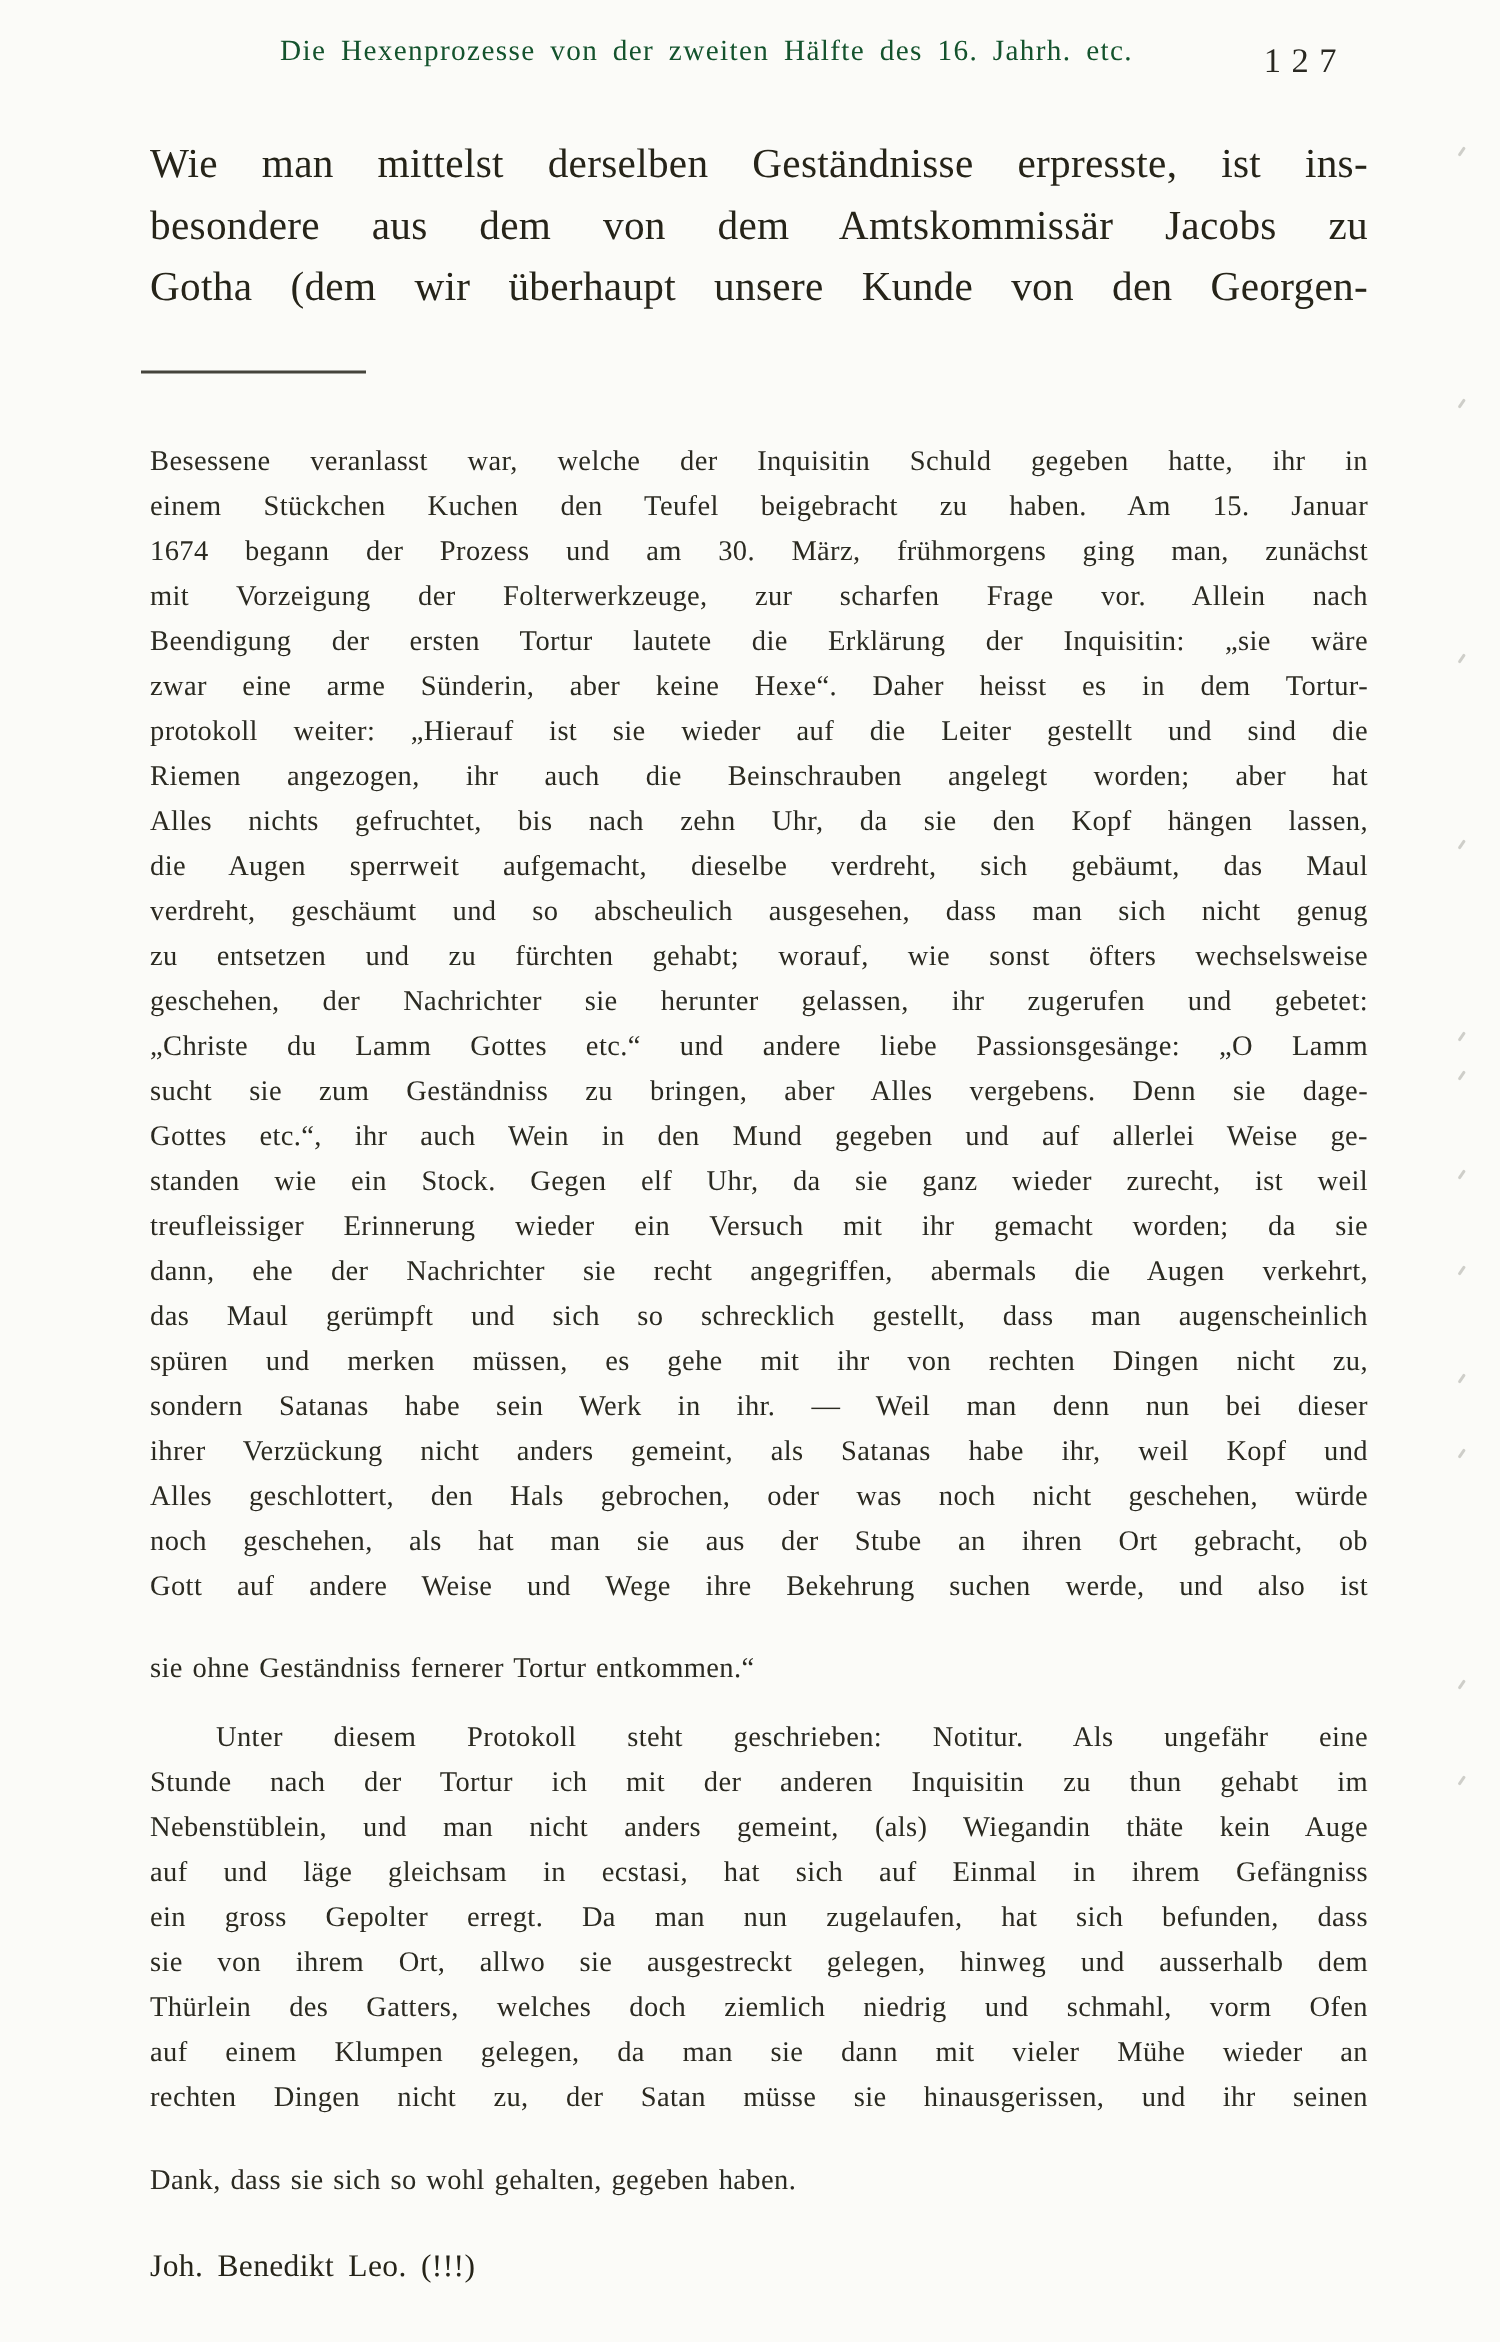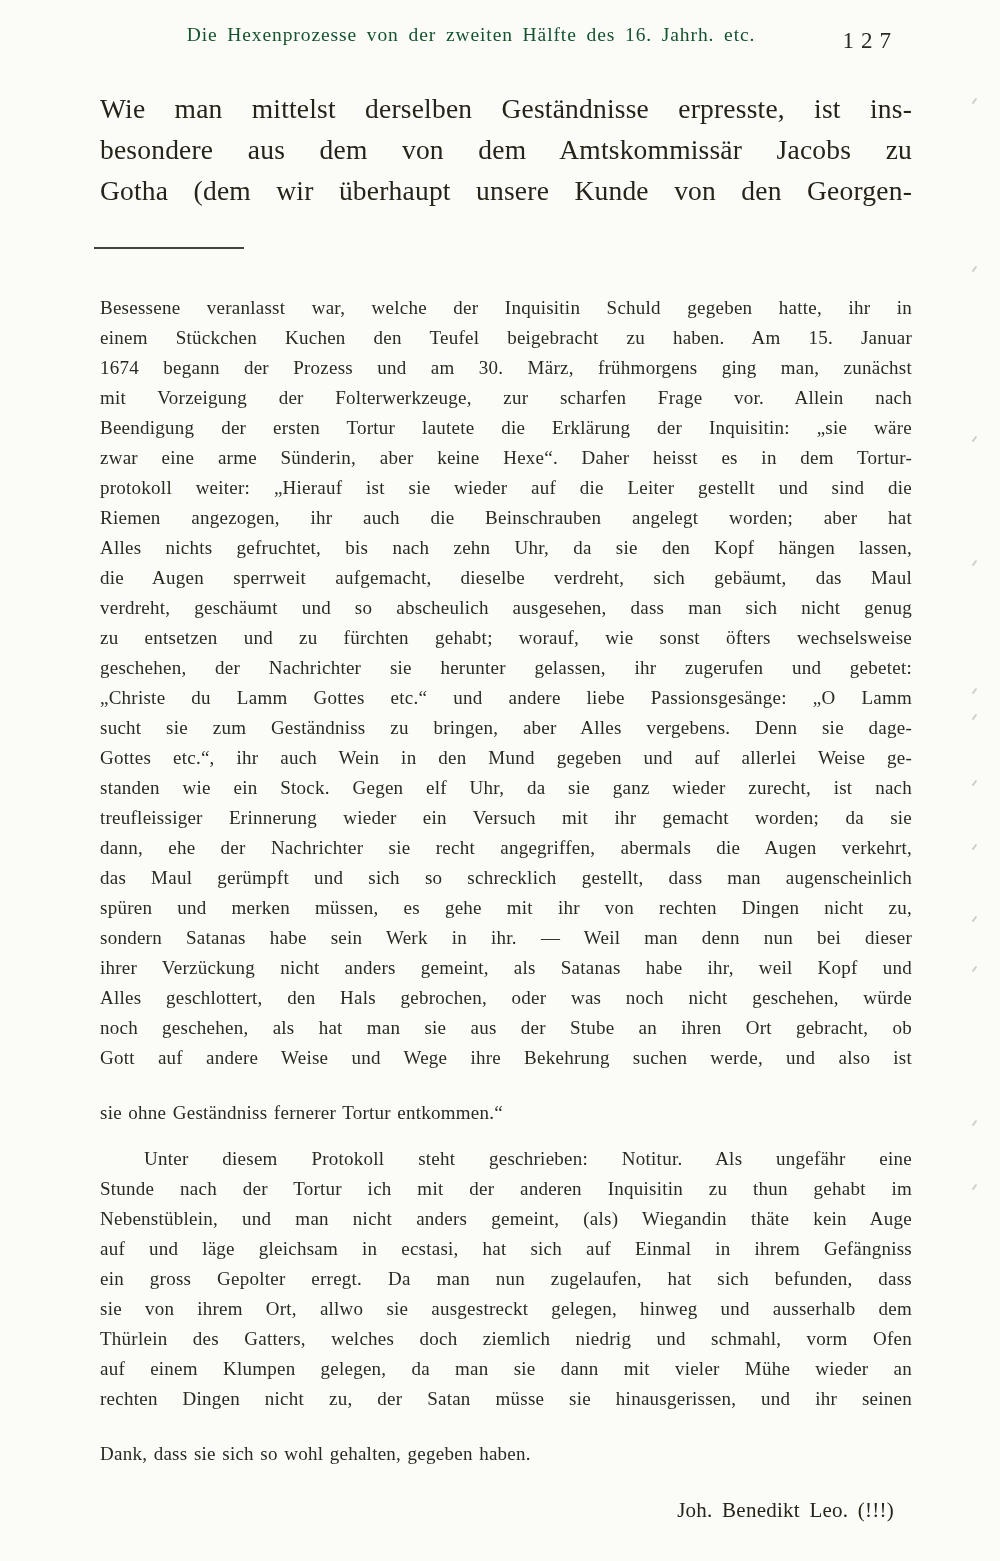--- a/index.html
+++ b/index.html
@@ -57,21 +57,20 @@
     letter-spacing: 0.25px;
     word-spacing: 1.5px;
     color: #2b2a21;
   }
   .footnote .para > div { text-align: justify; text-align-last: justify; }
   .footnote .para > div.last-line { text-align-last: auto; margin-top: 25px; }
   .indent-first > div.first-line { text-indent: 44px; margin-top: 16px; }
 
   .signature {
     margin-top: 26px;
-    text-align: right;
     padding-right: 18px;
     font-size: 21px;
     word-spacing: 4px;
     color: #262419;
   }
 
   
   .specks { position: absolute; top: 0; left: 0; width: 1000px; height: 1561px; pointer-events: none; }
   .specks span {
     position: absolute;
@@ -125,21 +124,21 @@
         <div class="line">protokoll weiter: „Hierauf ist sie wieder auf die Leiter gestellt und sind die</div>
         <div class="line">Riemen angezogen, ihr auch die Beinschrauben angelegt worden; aber hat</div>
         <div class="line">Alles nichts gefruchtet, bis nach zehn Uhr, da sie den Kopf hängen lassen,</div>
         <div class="line">die Augen sperrweit aufgemacht, dieselbe verdreht, sich gebäumt, das Maul</div>
         <div class="line">verdreht, geschäumt und so abscheulich ausgesehen, dass man sich nicht genug</div>
         <div class="line">zu entsetzen und zu fürchten gehabt; worauf, wie sonst öfters wechselsweise</div>
         <div class="line">geschehen, der Nachrichter sie herunter gelassen, ihr zugerufen und gebetet:</div>
         <div class="line">„Christe du Lamm Gottes etc.“ und andere liebe Passionsgesänge: „O Lamm</div>
         <div class="line">sucht sie zum Geständniss zu bringen, aber Alles vergebens. Denn sie dage-</div>
         <div class="line">Gottes etc.“, ihr auch Wein in den Mund gegeben und auf allerlei Weise ge-</div>
-        <div class="line">standen wie ein Stock. Gegen elf Uhr, da sie ganz wieder zurecht, ist nach</div>
+        <div class="line">standen wie ein Stock. Gegen elf Uhr, da sie ganz wieder zurecht, ist weil</div>
         <div class="line">treufleissiger Erinnerung wieder ein Versuch mit ihr gemacht worden; da sie</div>
         <div class="line">dann, ehe der Nachrichter sie recht angegriffen, abermals die Augen verkehrt,</div>
         <div class="line">das Maul gerümpft und sich so schrecklich gestellt, dass man augenscheinlich</div>
         <div class="line">spüren und merken müssen, es gehe mit ihr von rechten Dingen nicht zu,</div>
         <div class="line">sondern Satanas habe sein Werk in ihr. — Weil man denn nun bei dieser</div>
         <div class="line">ihrer Verzückung nicht anders gemeint, als Satanas habe ihr, weil Kopf und</div>
         <div class="line">Alles geschlottert, den Hals gebrochen, oder was noch nicht geschehen, würde</div>
         <div class="line">noch geschehen, als hat man sie aus der Stube an ihren Ort gebracht, ob</div>
         <div class="line">Gott auf andere Weise und Wege ihre Bekehrung suchen werde, und also ist</div>
         <div class="line last-line">sie ohne Geständniss fernerer Tortur entkommen.“</div>

